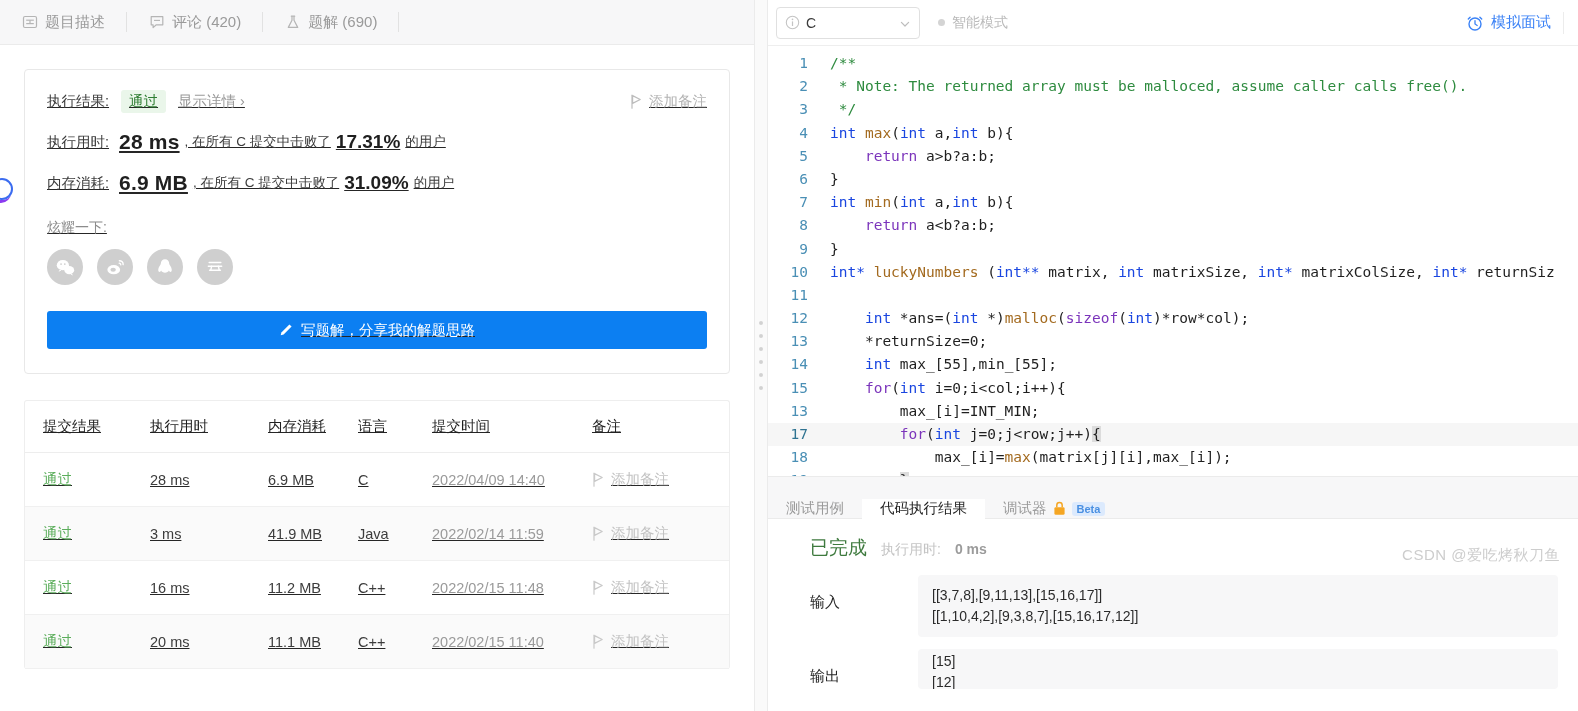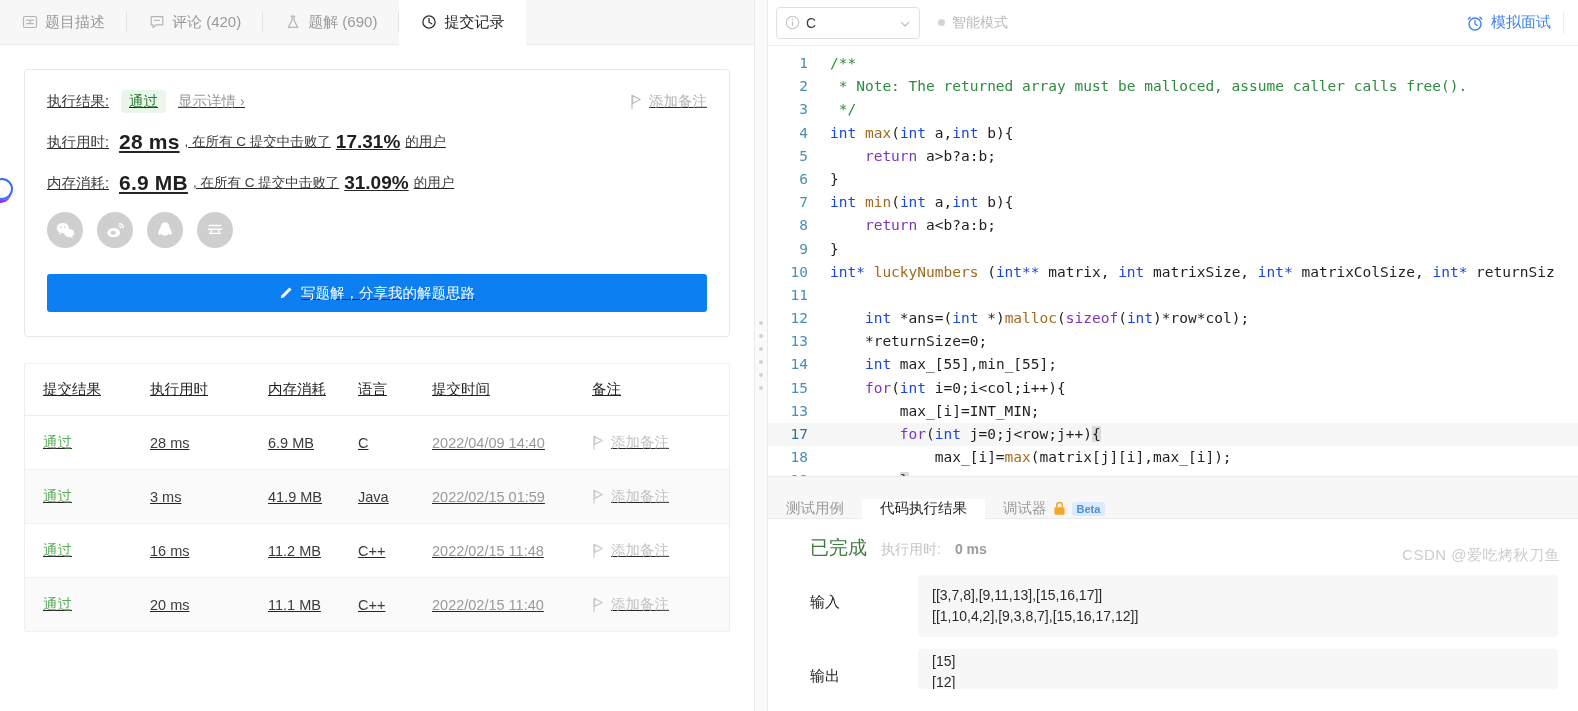--- a/index.html
+++ b/index.html
@@ -261,29 +261,20 @@
       </div>
       <div class="tab">
         <span class="tab-icon">
           <svg viewBox="0 0 16 16" width="16" height="16">
               <path d="M6.3 2.2h3.4M7 2.2v4.1L3.3 13.4h9.4L9 6.3V2.2" fill="none" stroke="#b5b5b5" stroke-width="1.2" stroke-linejoin="round" stroke-linecap="round"></path>
             </svg>
         </span>
         <span class="tab-label">题解 (690)</span>
         <span class="tab-sep"></span>
       </div>
-      <div class="tab active">
-        <span class="tab-icon">
-          <svg viewBox="0 0 16 16" width="16" height="16">
-              <circle cx="8" cy="8" r="6.1" fill="none" stroke="#303030" stroke-width="1.3"></circle>
-              <path d="M8 4.4V8.2l2.7 1.6" fill="none" stroke="#303030" stroke-width="1.3" stroke-linecap="round"></path>
-            </svg>
-        </span>
-        <span class="tab-label">提交记录</span>
-      </div>
     </div>
 
     <div id="left-scroll">
 
       <div id="result-card">
         <div class="res-row">
           <span class="res-label">执行结果:</span>
           <span class="badge-pass">通过</span>
           <span class="link-muted">显示详情 ›</span>
           <span id="add-note-top">
@@ -307,20 +298,21 @@
 
         <div class="res-row">
           <span class="res-label">内存消耗:</span>
           <span class="big-num">6.9 MB</span>
           <span class="mid-text">, 在所有 C 提交中击败了</span>
           <span class="pct">31.09%</span>
           <span class="mid-text">的用户</span>
         </div>
 
 
+        <div class="share-label">炫耀一下:</div>
         <div class="share-row">
           <div class="share-btn">
             <svg viewBox="0 0 24 24" width="21" height="21" fill="#fff">
                 <ellipse cx="9" cy="9.3" rx="7" ry="5.8"></ellipse>
                 <path d="M5.6 14.3l-1.5 2.6 3.2-1.4z"></path>
                 <ellipse cx="16.3" cy="15" rx="5.6" ry="4.7"></ellipse>
                 <path d="M19.3 19l1.3 2-2.7-1.1z"></path>
                 <circle cx="6.9" cy="8.1" r="1" fill="#cfcfcf"></circle>
                 <circle cx="11.2" cy="8.1" r="1" fill="#cfcfcf"></circle>
               </svg>
@@ -382,21 +374,21 @@
                 </svg></span>
             <span>添加备注</span>
           </div>
         </div>
 
         <div class="trow body odd">
           <div class="c0 pass-link">通过</div>
           <div class="c1 cell-dark">3 ms</div>
           <div class="c2 cell-dark">41.9 MB</div>
           <div class="c3 cell-dark">Java</div>
-          <div class="c4 cell-muted">2022/02/15 01:59</div>
+          <div class="c4 cell-muted">2022/02/14 11:59</div>
           <div class="c5 note-cell">
             <span class="flag-icon"><svg viewBox="0 0 13 15" width="13" height="15">
                   <path d="M2 1.2v13" stroke="#c9c9c9" stroke-width="1.2" stroke-linecap="round" fill="none"></path>
                   <path d="M2.6 1.6l7.6 3.9-7.6 3.9z" fill="none" stroke="#c9c9c9" stroke-width="1.2" stroke-linejoin="round"></path>
                 </svg></span>
             <span>添加备注</span>
           </div>
         </div>
 
         <div class="trow body">

